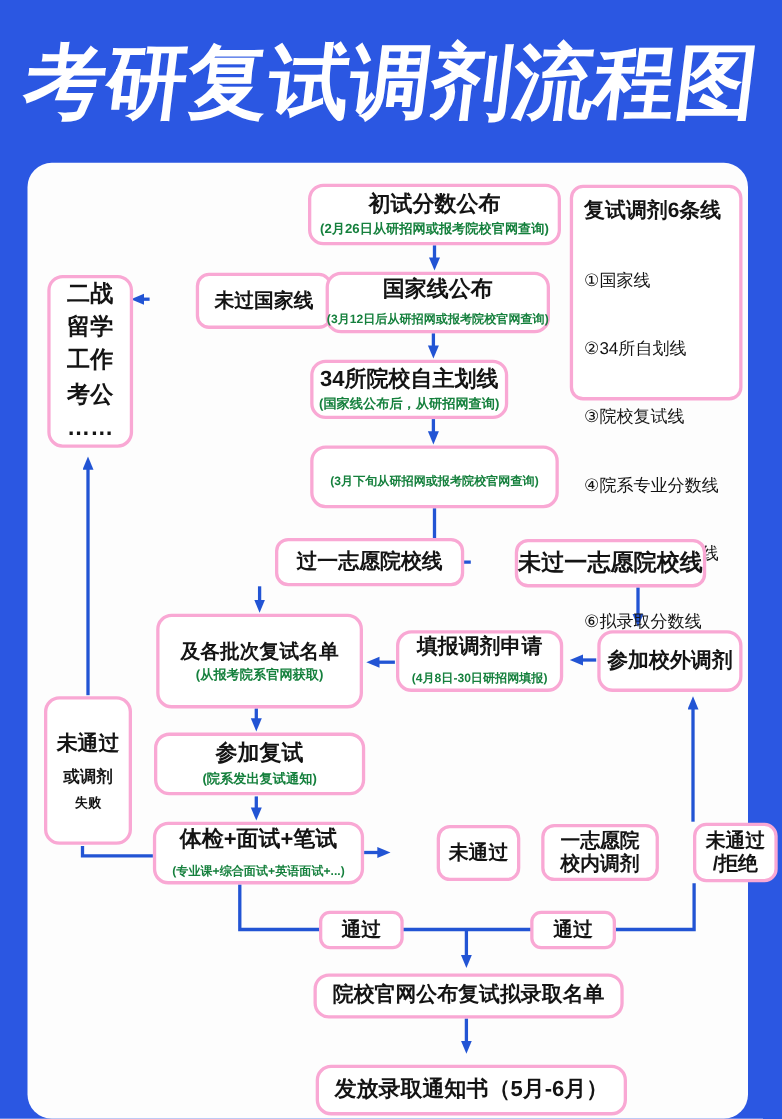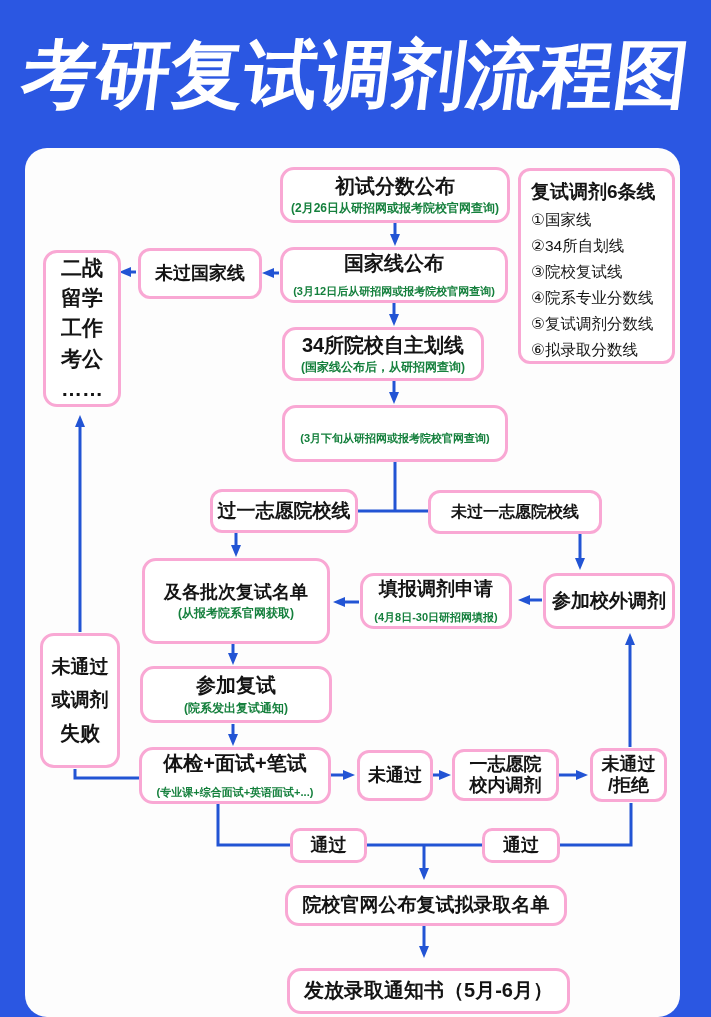--- a/index.html
+++ b/index.html
@@ -23,26 +23,26 @@
   .node{
     position:absolute;z-index:2;box-sizing:border-box;
     background:#ffffff;border:3px solid #f9a8d4;border-radius:14px;
     display:flex;flex-direction:column;align-items:center;justify-content:center;
     text-align:center;color:#141414;line-height:1.18;
   }
   .node .t{font-weight:bold;font-size:20px;white-space:nowrap;}
   .node .t2{font-weight:bold;font-size:18px;white-space:nowrap;}
   .node .s{font-size:12px;font-weight:600;margin-top:3px;white-space:nowrap;color:#15803d;}
   .node .s.tiny{font-size:11px;margin-top:10px;}
-  .node.small{border-radius:12px;}
+  .node.small{border-radius:12px;margin-left:40px;}
   .node.small .t{font-size:18px;}
   .vlist .t{font-size:21px;line-height:1.43;}
   .legend{
     align-items:flex-start;justify-content:flex-start;
-    padding:10px 8px 6px 10px;border-radius:12px;text-align:left;
+    padding:10px 8px 6px 10px;border-radius:12px;text-align:left;gap:36px;
   }
   .legend .lt{font-weight:bold;font-size:19px;margin-bottom:4px;white-space:nowrap;}
   .legend .li{font-size:15.5px;font-weight:400;line-height:1.67;white-space:nowrap;}
   .pill{border-radius:10px;}
   .pill .t{font-size:18px;}
 </style>
 </head>
 <body>
 
 <div class="page-title">考研复试调剂流程图</div>
@@ -100,60 +100,60 @@
   <div class="t">留学</div>
   <div class="t">工作</div>
   <div class="t">考公</div>
   <div class="t">……</div>
 </div>
 
 <div class="node small" style="left:138px;top:248px;width:124px;height:51px">
   <div class="t">未过国家线</div>
 </div>
 
-<div class="node" style="left:280px;top:247px;width:228px;height:56px">
+<div class="node" style="left:296px;top:247px;width:204px;height:56px">
   <div class="t">国家线公布</div>
   <div class="s tiny">(3月12日后从研招网或报考院校官网查询)</div>
 </div>
 
-<div class="node" style="left:282px;top:327px;width:202px;height:54px">
+<div class="node" style="left:282px;top:327px;width:180px;height:54px">
   <div class="t">34所院校自主划线</div>
   <div class="s">(国家线公布后，从研招网查询)</div>
 </div>
 
 <div class="node" style="left:282px;top:405px;width:226px;height:57px">
   <div class="s tiny">(3月下旬从研招网或报考院校官网查询)</div>
 </div>
 
-<div class="node small" style="left:210px;top:489px;width:148px;height:44px">
+<div class="node small" style="left:210px;top:489px;width:172px;height:44px">
   <div class="t" style="font-size:19px">过一志愿院校线</div>
 </div>
 
 <div class="node small" style="left:428px;top:490px;width:174px;height:44px">
-  <div class="t" style="font-size:16px">未过一志愿院校线</div>
+  <div class="t" style="font-size:21px">未过一志愿院校线</div>
 </div>
 
 <div class="node" style="left:142px;top:558px;width:188px;height:86px">
   <div class="t2">及各批次复试名单</div>
   <div class="s">(从报考院系官网获取)</div>
 </div>
 
 <div class="node" style="left:360px;top:573px;width:152px;height:56px">
   <div class="t" style="font-size:19px">填报调剂申请</div>
   <div class="s tiny">(4月8日-30日研招网填报)</div>
 </div>
 
 <div class="node" style="left:543px;top:573px;width:132px;height:56px">
   <div class="t" style="font-size:19px">参加校外调剂</div>
 </div>
 
 <div class="node" style="left:40px;top:633px;width:80px;height:135px">
   <div class="t" style="font-size:19px;line-height:1.75">未通过</div>
-  <div class="t" style="font-size:19px;line-height:1.75">或调剂</div>
-  <div class="t" style="font-size:20px;line-height:1.75">失败</div>
+  <div class="t" style="font-size:15px;line-height:1.75">或调剂</div>
+  <div class="t" style="font-size:12px;line-height:1.75">失败</div>
 </div>
 
 <div class="node" style="left:140px;top:666px;width:192px;height:57px">
   <div class="t">参加复试</div>
   <div class="s">(院系发出复试通知)</div>
 </div>
 
 <div class="node" style="left:139px;top:747px;width:192px;height:57px">
   <div class="t">体检+面试+笔试</div>
   <div class="s tiny">(专业课+综合面试+英语面试+...)</div>

